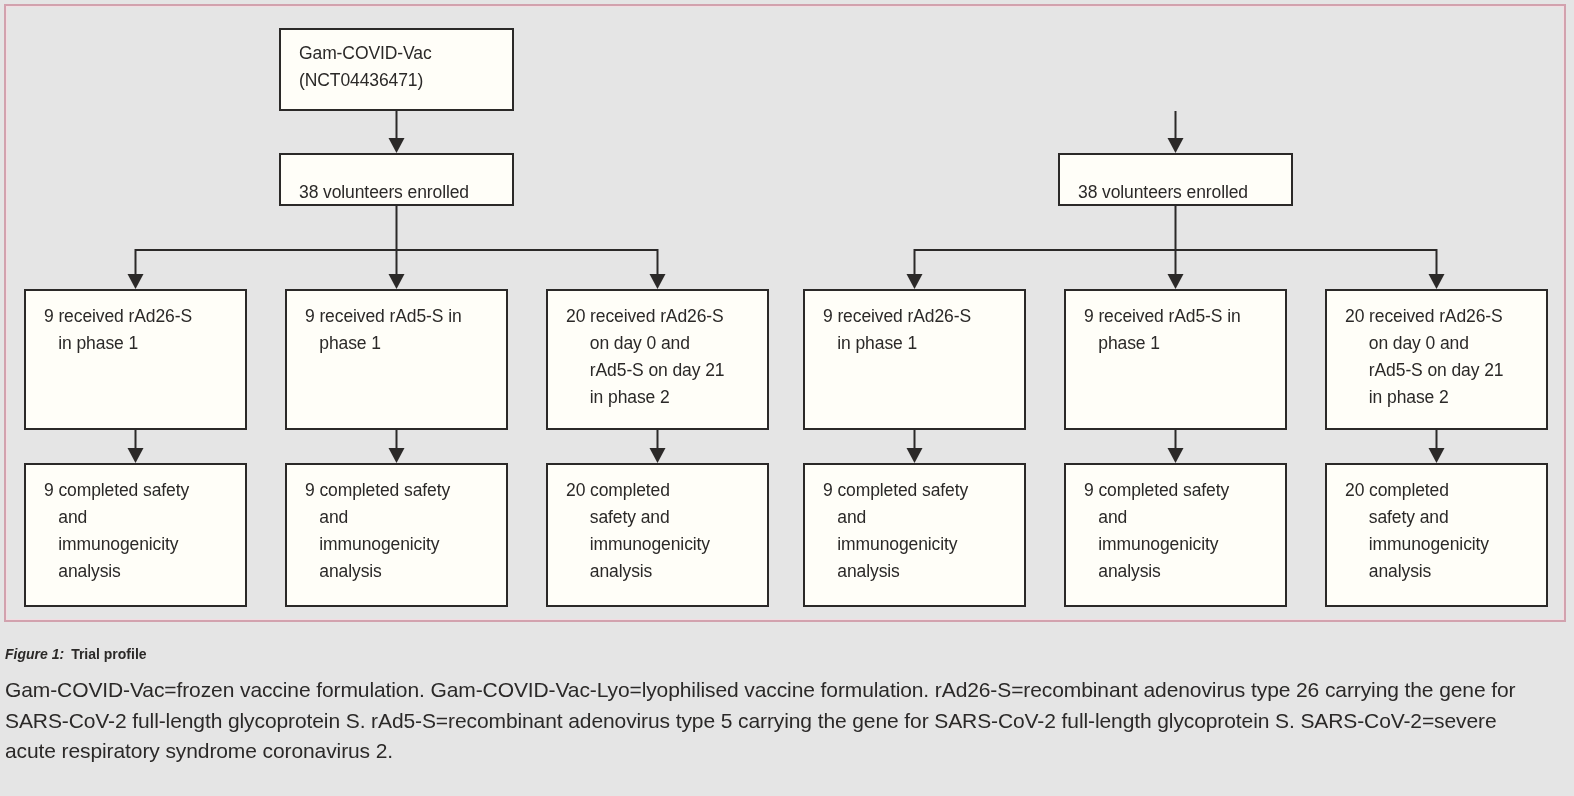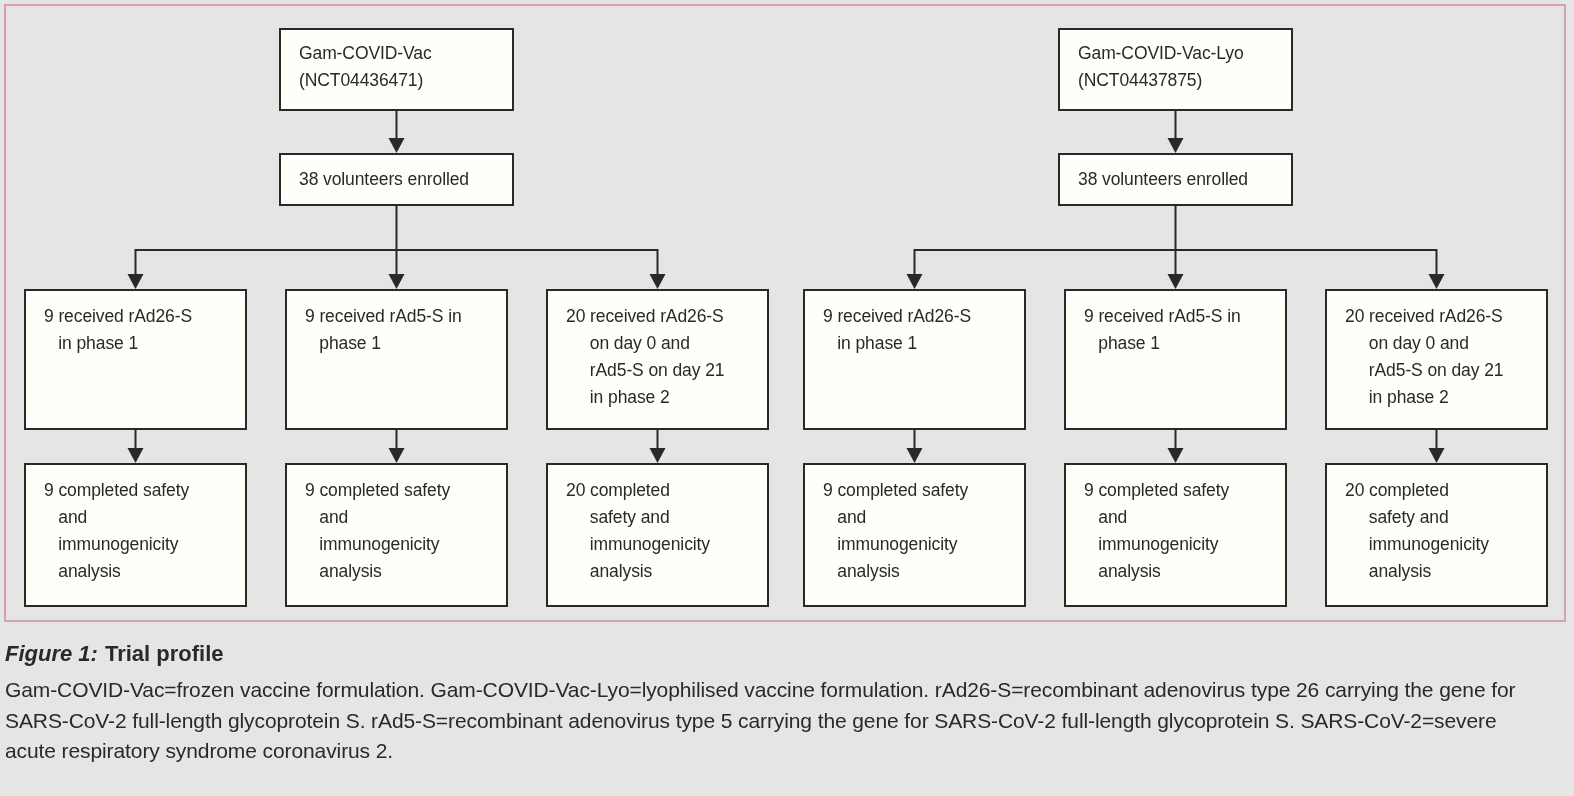--- a/index.html
+++ b/index.html
@@ -41,29 +41,29 @@
     box-sizing: border-box;
     border: 2px solid #2b2928;
     background: #fffef8;
     font-size: 17.5px;
     line-height: 27px;
     padding: 12px 6px 0 18px;
     white-space: pre-wrap;
     letter-spacing: -0.1px;
   }
   .box.top-node { padding-top: 10px; }
-  .box.enrolled-node { padding-top: 11px; }
+  .box.enrolled-node { padding-top: 24px; }
   .caption {
     position: absolute;
     left: 5px;
     top: 640px;
     width: 1564px;
   }
   .caption-heading {
-    font-size: 22px;
+    font-size: 14px;
     font-weight: bold;
     line-height: 28px;
   }
   .caption-label { font-style: italic; margin-right: 7px; }
   .caption-body {
     margin-top: 7px;
     font-size: 21px;
     line-height: 30.5px;
     white-space: pre-line;
     letter-spacing: -0.1px;
@@ -132,22 +132,20 @@
    analysis</div>
   <div class="box" style="left:285px; top:463px; width:223px; height:144px;">9 completed safety
    and
    immunogenicity
    analysis</div>
   <div class="box" style="left:546px; top:463px; width:223px; height:144px;">20 completed
      safety and
      immunogenicity
      analysis</div>
 
-  <div class="box top-node" style="left:1058px; top:28px; width:235px; height:83px;">Gam-COVID-Vac-Lyo
-(NCT04437875)</div>
   <div class="box enrolled-node" style="left:1058px; top:153px; width:235px; height:53px;">38 volunteers enrolled</div>
   <div class="box" style="left:803px; top:289px; width:223px; height:141px;">9 received rAd26-S
    in phase 1</div>
   <div class="box" style="left:1064px; top:289px; width:223px; height:141px;">9 received rAd5-S in
    phase 1</div>
   <div class="box" style="left:1325px; top:289px; width:223px; height:141px;">20 received rAd26-S
      on day 0 and
      rAd5-S on day 21
      in phase 2</div>
   <div class="box" style="left:803px; top:463px; width:223px; height:144px;">9 completed safety

